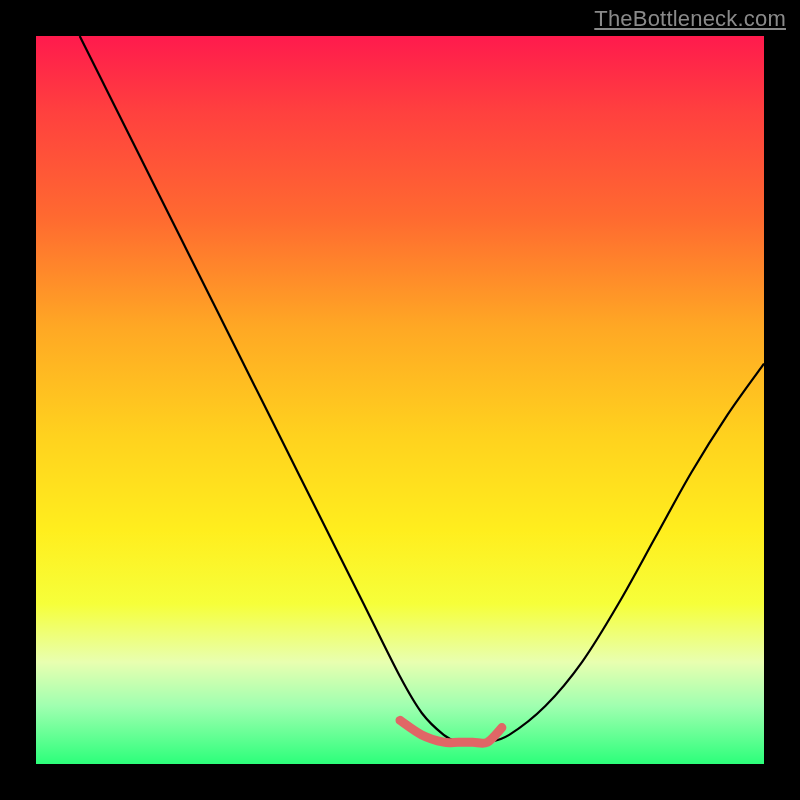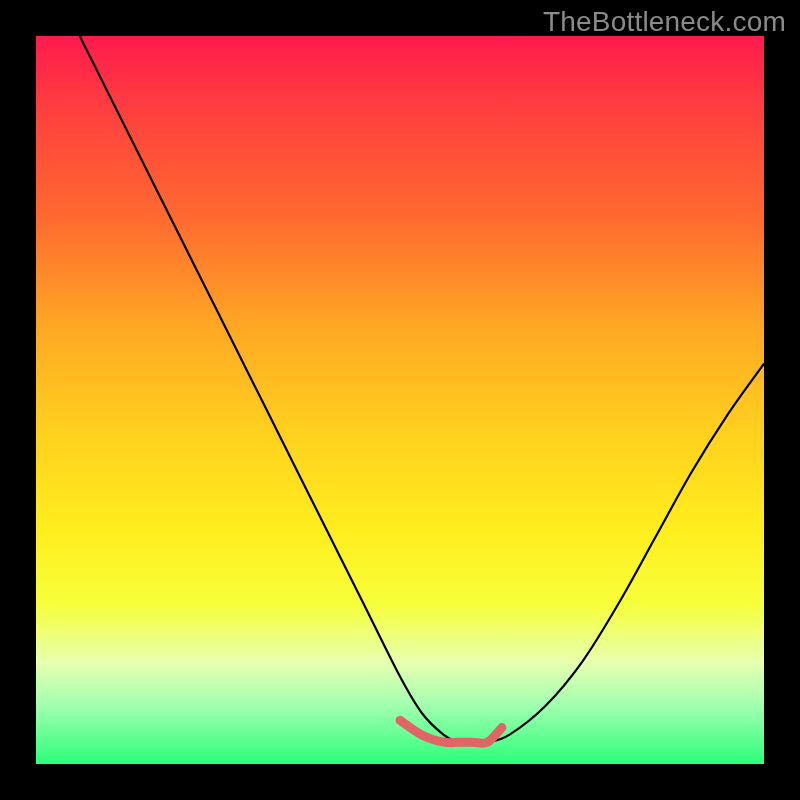--- a/index.html
+++ b/index.html
@@ -36,24 +36,25 @@
       #e8ffb0 86%,
       #a0ffb0 92%,
       #2cff7a 100%
     );
   }
   .watermark {
     position: absolute;
     top: 6px;
     right: 14px;
     color: #8a8a8a;
-    font-size: 28px;
+    font-size: 22px;
     font-weight: 400;
     letter-spacing: 0.2px;
     z-index: 5;
+    text-decoration: underline;
   }
   svg.curve {
     position: absolute;
     top: 0;
     left: 0;
     width: 728px;
     height: 728px;
   }
 </style>
 </head>

